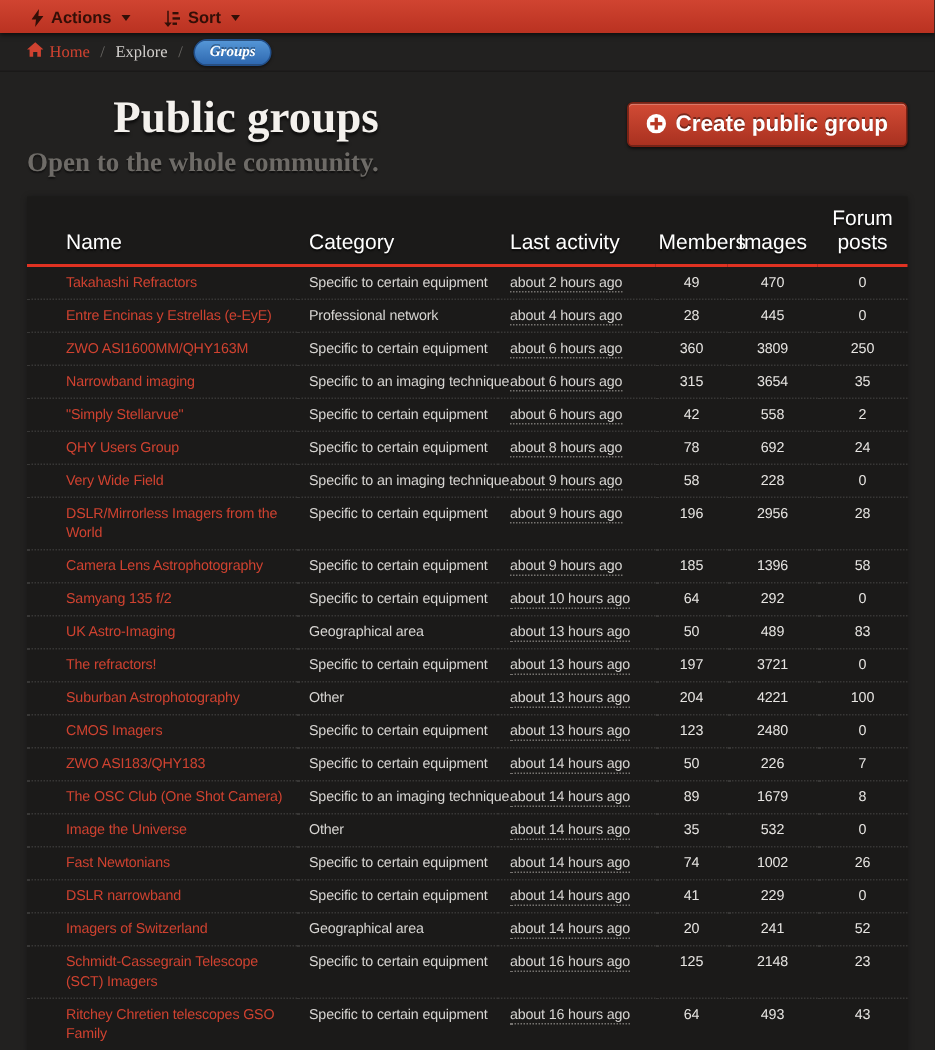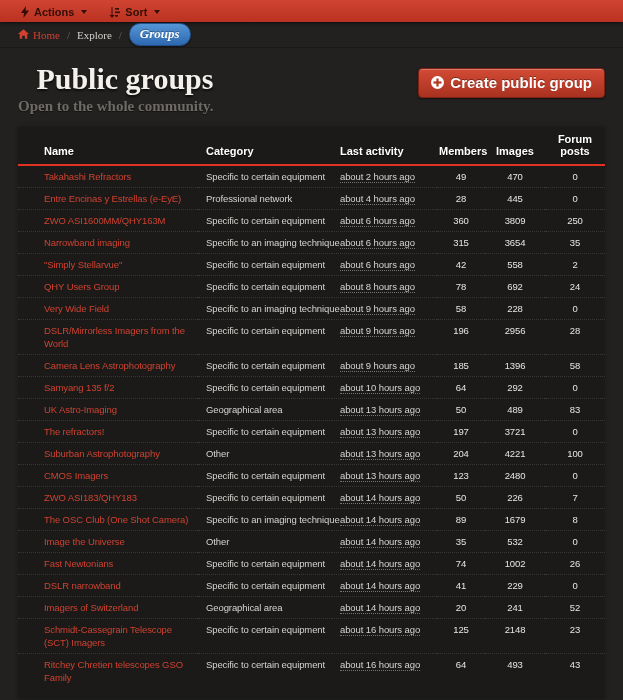--- a/index.html
+++ b/index.html
@@ -34,38 +34,38 @@
     border-bottom:1px solid #1a1918;
     font-family:Liberation Serif, serif;
   }
   .crumb-home { display:flex; align-items:center; gap:4px; color:#cf4230; text-decoration:none; cursor:pointer; }
   .crumb-link { color:#d3d0cd; text-decoration:none; cursor:pointer; }
   .crumb-sep { color:#6b6965; }
   .crumb-badge {
     background:linear-gradient(#5596d6,#2e68b0);
     border:1px solid #224f8a; border-radius:11px;
     padding:2px 10px 3px; cursor:pointer;
-    color:#fff; font-weight:bold; font-style:italic; font-size:13px;
+    color:#fff; font-weight:bold; font-style:italic; font-size:10px;
     text-shadow:0 -1px 0 rgba(0,0,0,.35);
     box-shadow:0 1px 2px rgba(0,0,0,.5);
   }
   
   .page-header {
     display:flex; justify-content:space-between; align-items:flex-start;
     padding:15px 18px 8px;
   }
   .page-title {
     margin:0; font-family:"Liberation Serif",serif; font-weight:bold;
     font-size:30px; line-height:32px; color:#f4f1ed;
     text-shadow:0 2px 2px rgba(0,0,0,.65);
     text-align:right;
   }
   .page-subtitle {
     margin:3px 0 0; font-family:"Liberation Serif",serif; font-weight:bold;
-    font-size:15px; color:#6e6b67; text-shadow:0 1px 1px rgba(0,0,0,.5);
+    font-size:18px; color:#6e6b67; text-shadow:0 1px 1px rgba(0,0,0,.5);
   }
   .create-btn {
     display:flex; align-items:center; gap:6px;
     margin-top:5px; padding:5px 12px 6px; cursor:pointer;
     background:linear-gradient(#d24b35,#a93120);
     border:1px solid #7d2113; border-radius:4px;
     color:#fff; font-size:15px; font-weight:bold;
     text-shadow:0 -1px 0 rgba(0,0,0,.4);
     box-shadow:inset 0 1px 0 rgba(255,255,255,.25), 0 1px 2px rgba(0,0,0,.55);
     margin-left:13px;
@@ -77,21 +77,21 @@
     box-shadow:0 0 4px rgba(0,0,0,.3);
   }
   table { width:100%; border-collapse:collapse; table-layout:fixed; }
   col.c-name   { width:180px; }
   col.c-cat    { width:134px; }
   col.c-act    { width:105px; }
   col.c-mem    { width:48px;  }
   col.c-img    { width:60px;  }
   col.c-forum  { width:60px;  }
   thead th {
-    font-size:11px; font-weight:bold; color:#fff;
+    font-size:14px; font-weight:normal; color:#fff;
     text-align:left; vertical-align:bottom;
     padding:6px 6px 7px 8px;
     border-bottom:2px solid #e03222;
     text-shadow:0 1px 1px rgba(0,0,0,.6);
   }
   thead th:first-child { padding-left:26px; }
   thead th.center { text-align:center; padding-left:2px; padding-right:2px; }
   tbody td {
     font-size:9.5px; letter-spacing:-0.1px; line-height:13px;
     color:#d6d4d1; vertical-align:top;

